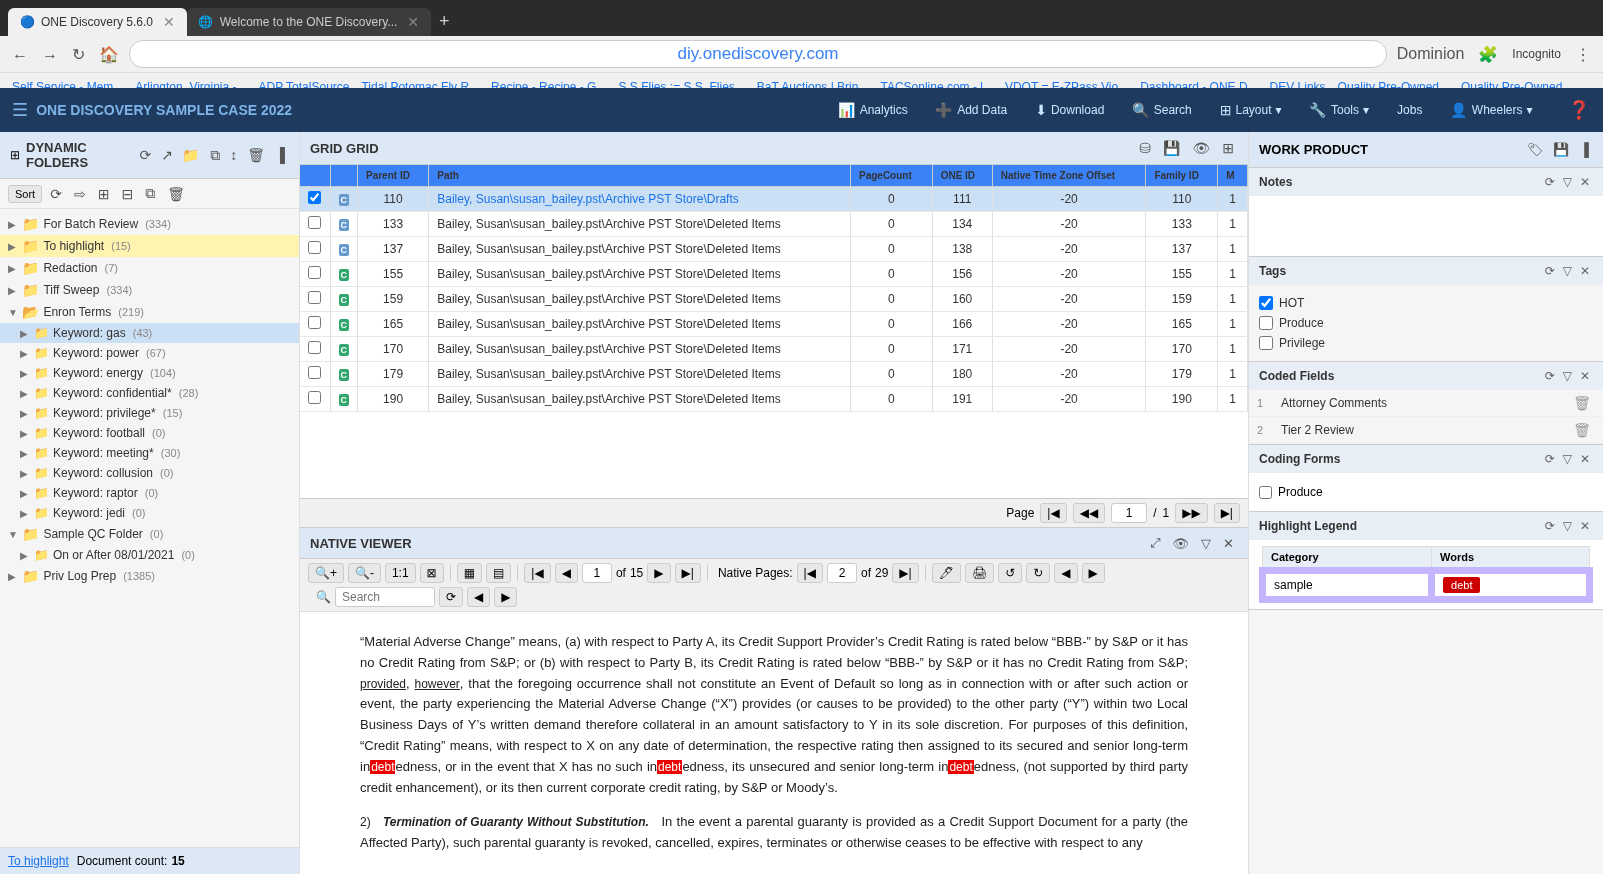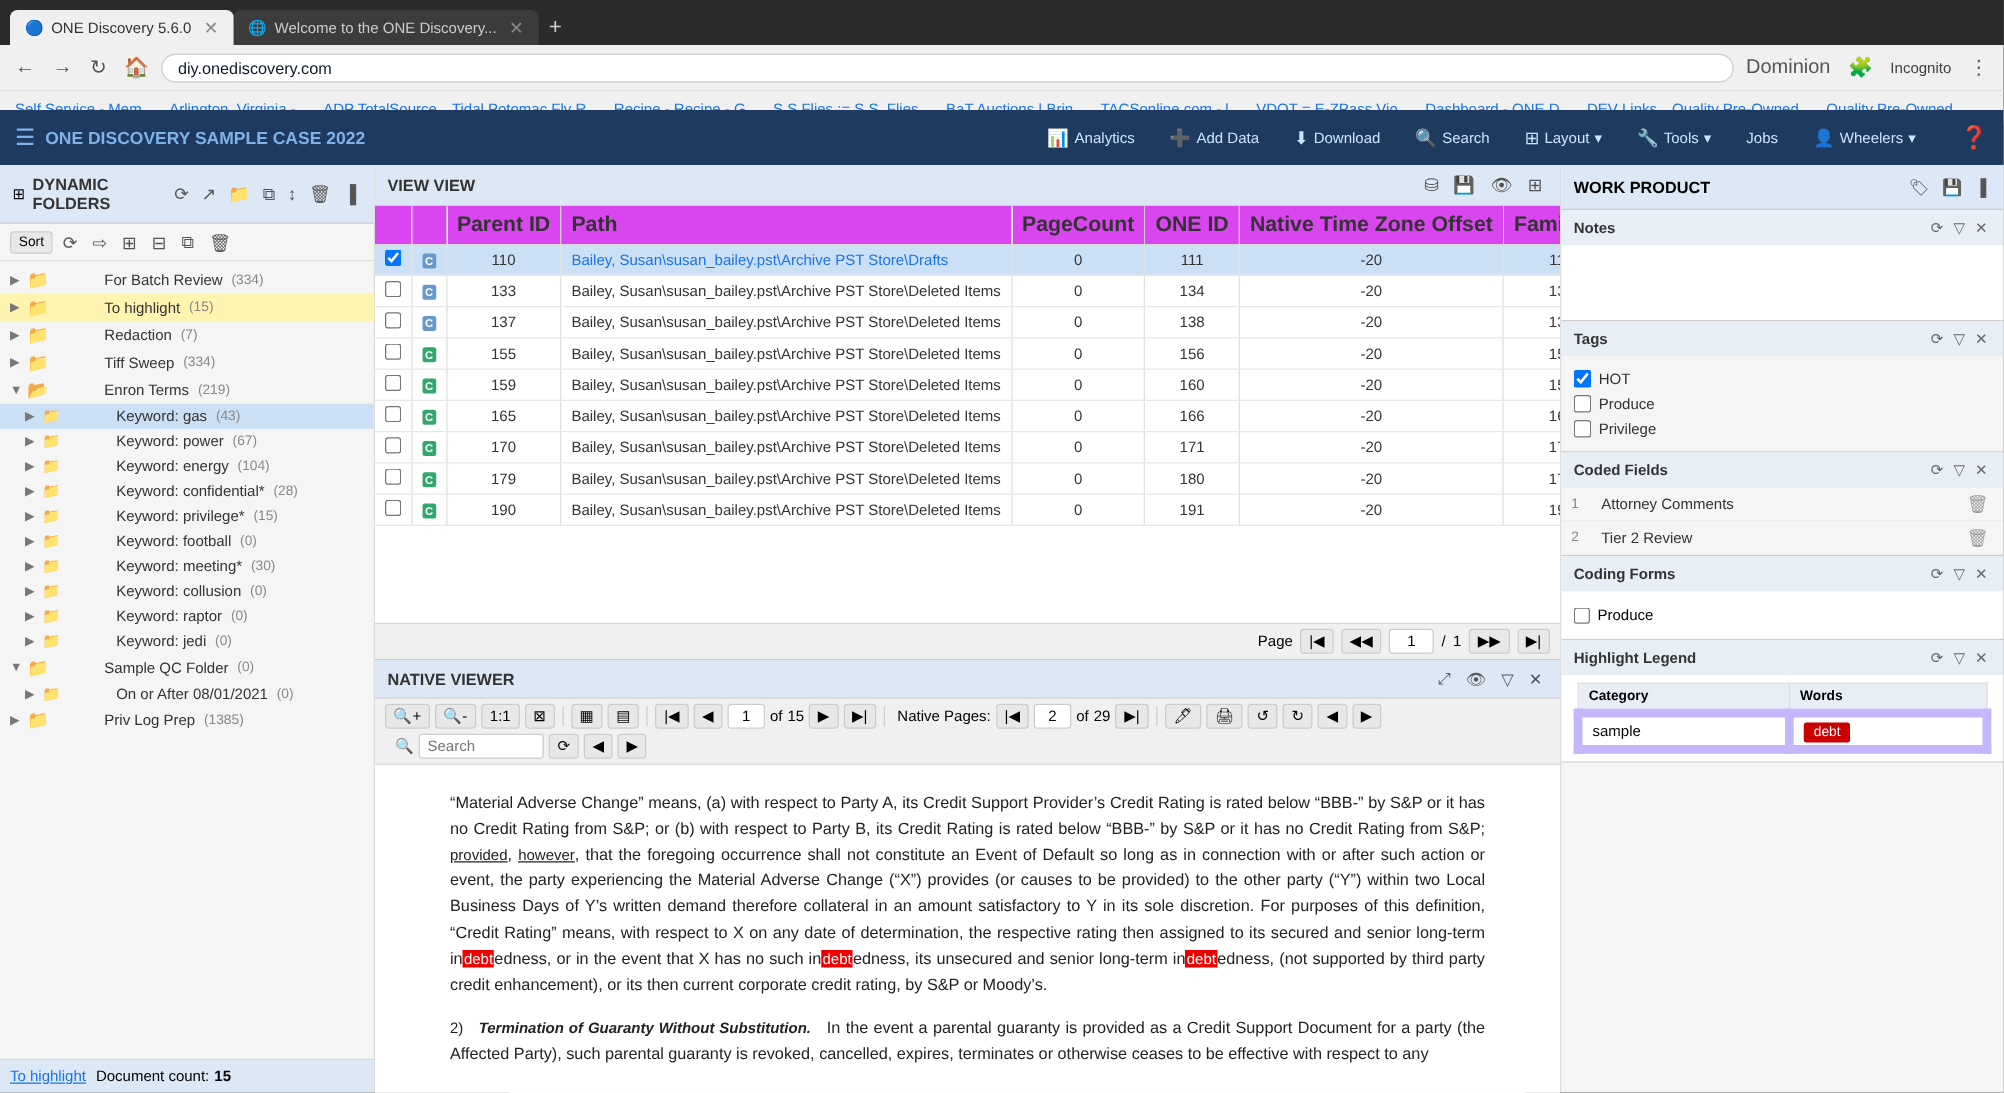--- a/index.html
+++ b/index.html
@@ -7,21 +7,21 @@
 
     
     .browser-chrome { background: #3c3c3c; height: 88px; }
     .tab-bar { background: #2b2b2b; height: 36px; display: flex; align-items: flex-end; padding-left: 8px; }
     .tab { background: #3c3c3c; border-radius: 6px 6px 0 0; padding: 6px 12px; color: #ccc; display: flex; align-items: center; gap: 6px; font-size: 12px; cursor: pointer; }
     .tab.active { background: #f0f0f0; color: #333; }
     .tab .tab-close { color: #888; font-size: 14px; margin-left: 4px; }
     .tab-new { background: none; border: none; color: #ccc; font-size: 18px; padding: 4px 8px; cursor: pointer; }
     .nav-bar { background: #f0f0f0; height: 36px; display: flex; align-items: center; padding: 0 8px; gap: 6px; }
     .nav-btn { background: none; border: none; color: #555; font-size: 16px; cursor: pointer; padding: 2px 4px; }
-    .address-bar { flex: 1; background: white; border: 1px solid #ccc; border-radius: 20px; padding: 3px 12px; font-size: 13px; color: #0f172a; }
+    .address-bar { flex: 1; background: white; border: 1px solid #ccc; border-radius: 20px; padding: 3px 12px; font-size: 17px; color: #3b82f6; text-align: center; }
     .bookmarks-bar { background: #f0f0f0; height: 28px; display: flex; align-items: center; padding: 0 8px; gap: 4px; font-size: 12px; border-top: 1px solid #ddd; overflow: hidden; }
     .bookmark { color: #1a73e8; cursor: pointer; white-space: nowrap; padding: 2px 4px; }
 
     
     .app { display: flex; flex-direction: column; height: 786px; background: #f0f0f0; }
     .app-header { background: #1e3a5f; height: 44px; display: flex; align-items: center; padding: 0 12px; gap: 16px; color: white; }
     .app-logo { display: flex; align-items: center; gap: 8px; }
     .app-logo .menu-icon { color: #7eb3e8; font-size: 18px; cursor: pointer; }
     .app-title { color: #7eb3e8; font-size: 14px; font-weight: bold; white-space: nowrap; }
     .app-nav { display: flex; gap: 4px; margin-left: auto; }
@@ -38,38 +38,38 @@
     .sidebar-header-title { font-weight: bold; font-size: 13px; color: #333; flex: 1; }
     .sidebar-tools { display: flex; gap: 2px; }
     .sidebar-tool-btn { background: none; border: none; color: #555; cursor: pointer; font-size: 14px; padding: 2px 4px; }
     .sidebar-sort-row { display: flex; align-items: center; gap: 4px; padding: 4px 8px; border-bottom: 1px solid #e0e0e0; }
     .sort-btn { background: #e8e8e8; border: 1px solid #ccc; border-radius: 3px; padding: 2px 6px; font-size: 11px; cursor: pointer; }
     .sidebar-folder-list { flex: 1; overflow-y: auto; padding: 4px 0; }
     .folder-item { display: flex; align-items: center; gap: 4px; padding: 3px 8px; cursor: pointer; }
     .folder-item.selected { background: #cce0f5; }
     .folder-item.highlighted { background: #fff3b0; }
     .folder-icon { font-size: 14px; }
-    .folder-name { color: #333; font-size: 12px; margin-left: 40px; }
+    .folder-name { color: #333; font-size: 12px; }
     .folder-count { color: #888; font-size: 11px; }
     .folder-expand { color: #777; font-size: 10px; width: 10px; }
     .indent-1 { padding-left: 20px; }
     .sidebar-footer { padding: 6px 8px; border-top: 1px solid #ddd; background: #dce8f5; display: flex; align-items: center; }
 
     
     .center-content { flex: 1; display: flex; flex-direction: column; overflow: hidden; }
     
     
     .grid-view { display: flex; flex-direction: column; height: 55%; background: white; border-bottom: 1px solid #ccc; }
     .grid-header { background: #dce8f5; padding: 6px 10px; display: flex; align-items: center; gap: 8px; border-bottom: 1px solid #ccc; }
     .grid-header-title { font-weight: bold; font-size: 13px; color: #333; }
     .grid-tools { display: flex; gap: 4px; margin-left: auto; }
     .grid-tool-btn { background: none; border: none; color: #555; cursor: pointer; font-size: 14px; padding: 2px 4px; }
     .grid-table-wrapper { flex: 1; overflow: auto; }
     .grid-table { width: 100%; border-collapse: collapse; }
-    .grid-table th { background: #d946ef; padding: 5px 8px; text-align: left; border-right: 1px solid #ccc; border-bottom: 1px solid #ccc; font-size: 17px; font-weight: bold; color: #333; white-space: nowrap; cursor: pointer; position: sticky; top: 0; }
+    .grid-table th { background: #3b82f6; padding: 5px 8px; text-align: left; border-right: 1px solid #ccc; border-bottom: 1px solid #ccc; font-size: 10px; font-weight: bold; color: #333; white-space: nowrap; cursor: pointer; position: sticky; top: 0; }
     .grid-table td { padding: 4px 8px; border-right: 1px solid #e0e0e0; border-bottom: 1px solid #e8e8e8; font-size: 12px; color: #333; white-space: nowrap; }
     .grid-table tr.selected td { background: #cce0f5; }
     .grid-table td.link { color: #1a73e8; cursor: pointer; }
     .grid-table td.center { text-align: center; }
     .grid-pagination { background: #f0f0f0; border-top: 1px solid #ccc; padding: 4px 8px; display: flex; align-items: center; justify-content: flex-end; gap: 6px; font-size: 12px; }
     .page-btn { background: #e8e8e8; border: 1px solid #ccc; border-radius: 3px; padding: 2px 6px; cursor: pointer; font-size: 12px; }
     .page-input { width: 36px; border: 1px solid #ccc; border-radius: 3px; padding: 2px 4px; text-align: center; }
 
     
     .native-viewer { flex: 1; display: flex; flex-direction: column; background: white; }
@@ -369,21 +369,21 @@
         <span style="color:#1a73e8; text-decoration:underline; cursor:pointer;">To highlight</span>
         <span style="margin-left:8px;">Document count:</span>
         <span style="font-weight:bold; margin-left:4px;">15</span>
       </div>
     </div>
 
     <div class="center-content">
 
       <div class="grid-view">
         <div class="grid-header">
-          <span class="grid-header-title">VIEW VIEW</span>
+          <span class="grid-header-title">GRID GRID</span>
           <div class="grid-tools">
             <button class="grid-tool-btn">⛁</button>
             <button class="grid-tool-btn">💾</button>
             <button class="grid-tool-btn">👁</button>
             <button class="grid-tool-btn">⊞</button>
           </div>
         </div>
         <div class="grid-table-wrapper">
           <table class="grid-table">
             <thead>

